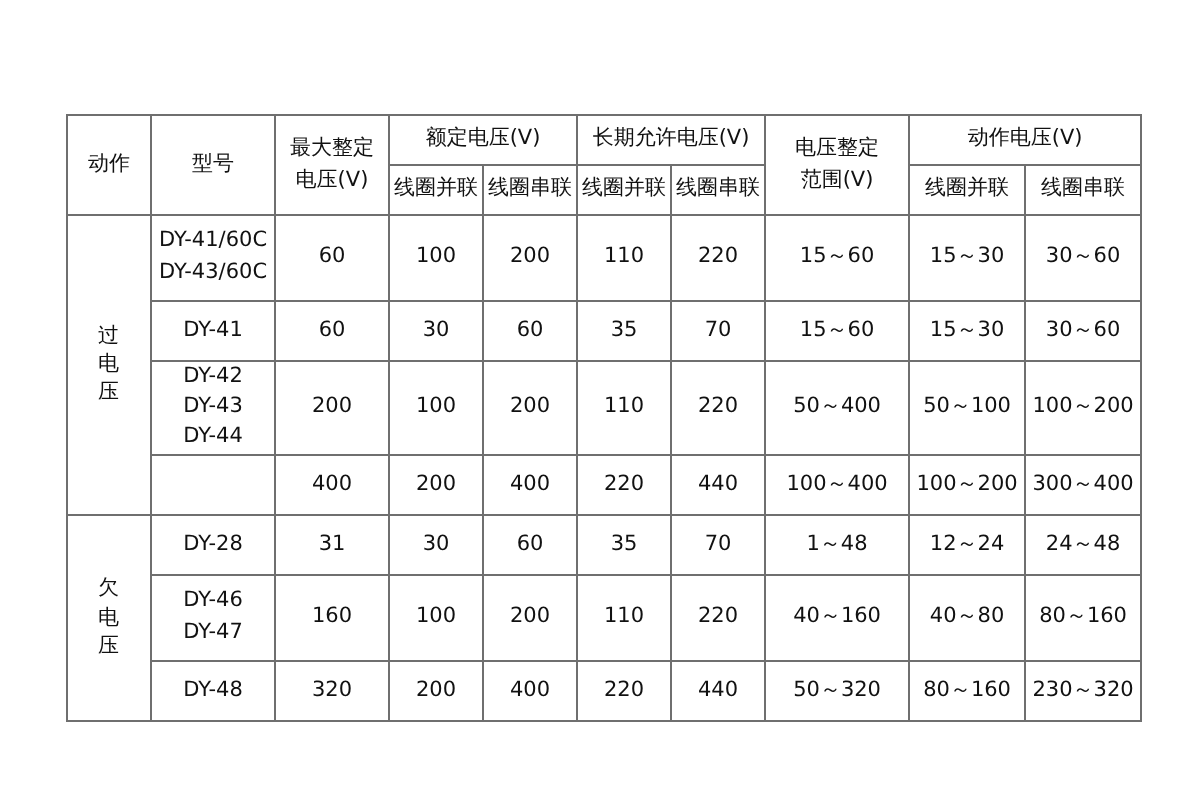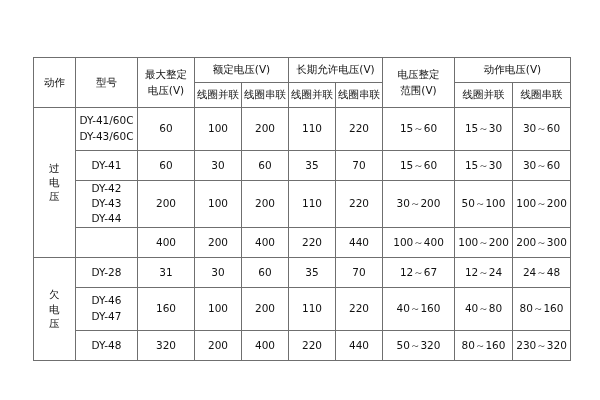--- a/index.html
+++ b/index.html
@@ -171,52 +171,52 @@
         <td class="model-cell">
           <span>DY-42</span>
           <span>DY-43</span>
           <span>DY-44</span>
         </td>
         <td>200</td>
         <td>100</td>
         <td>200</td>
         <td>110</td>
         <td>220</td>
-        <td>30～200</td>
+        <td>50～400</td>
         <td>50～100</td>
         <td>100～200</td>
       </tr>
 
       <tr class="data-row">
         <td class="model-cell"></td>
         <td>400</td>
         <td>200</td>
         <td>400</td>
         <td>220</td>
         <td>440</td>
         <td>100～400</td>
         <td>100～200</td>
-        <td>200～300</td>
+        <td>300～400</td>
       </tr>
 
       <tr class="data-row">
         <td class="act-cell act-vert" rowspan="3">
           <span>欠</span>
           <span>电</span>
           <span>压</span>
         </td>
         <td class="model-cell">
           <span>DY-28</span>
         </td>
         <td>31</td>
         <td>30</td>
         <td>60</td>
         <td>35</td>
         <td>70</td>
-        <td>12～67</td>
+        <td>1～48</td>
         <td>12～24</td>
         <td>24～48</td>
       </tr>
 
       <tr class="data-row row-tall">
         <td class="model-cell two-line">
           <span>DY-46</span>
           <span>DY-47</span>
         </td>
         <td>160</td>

